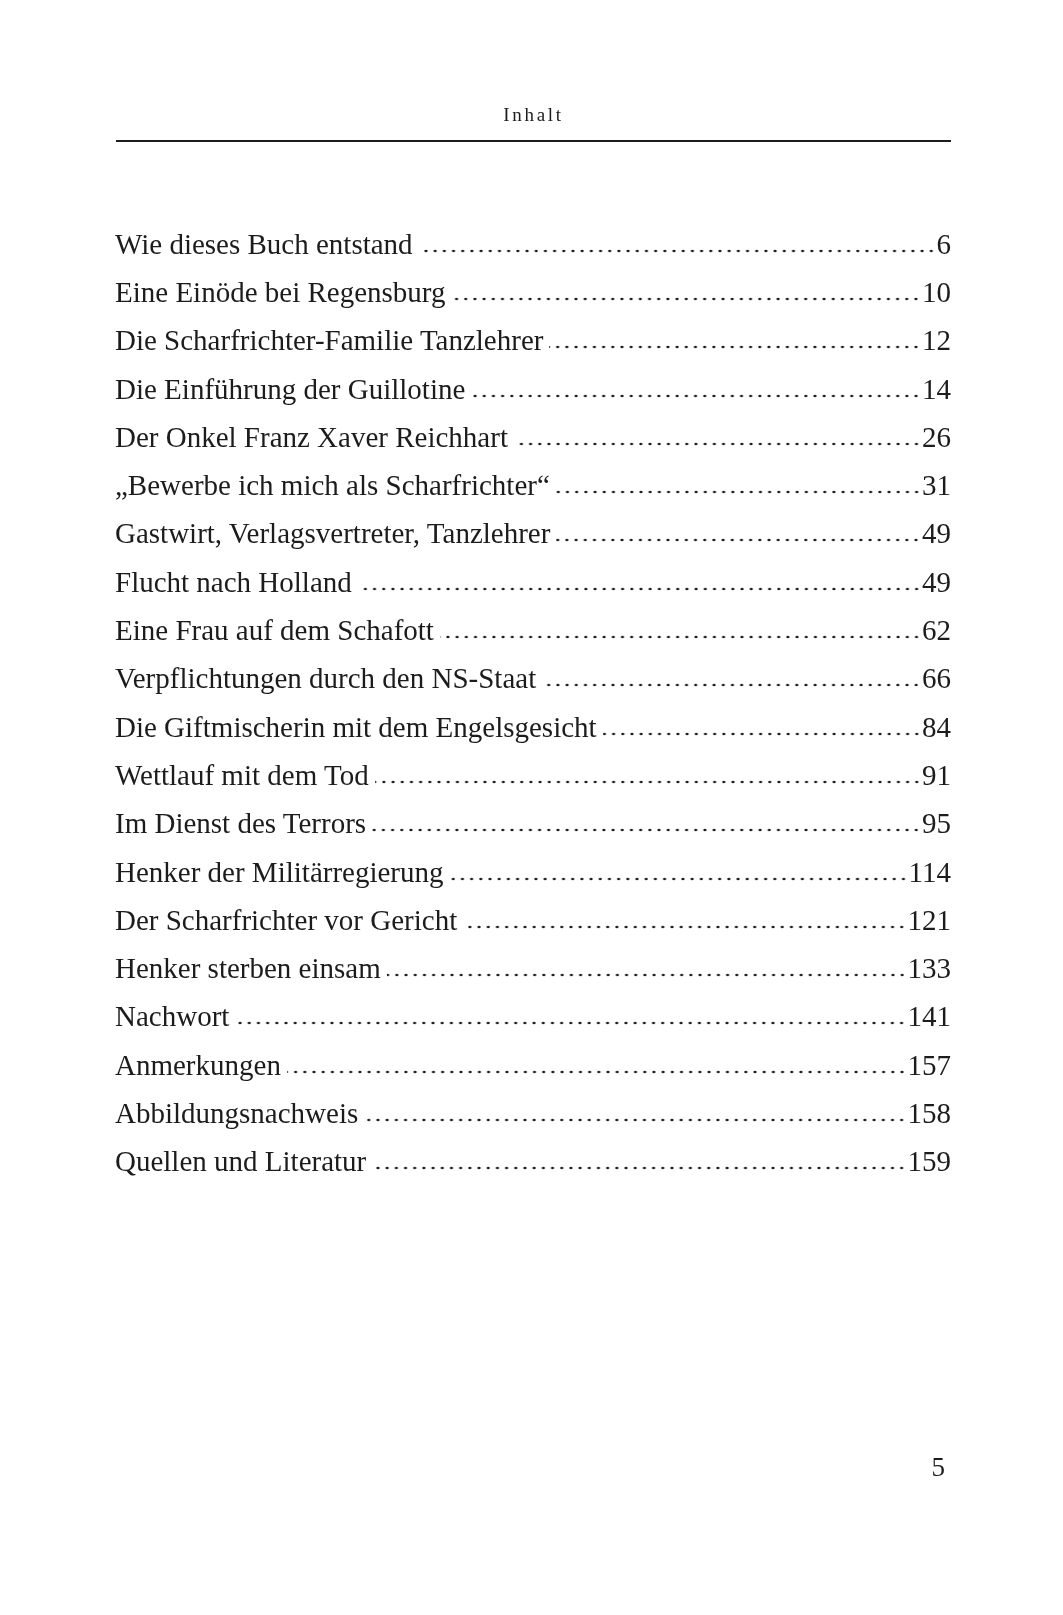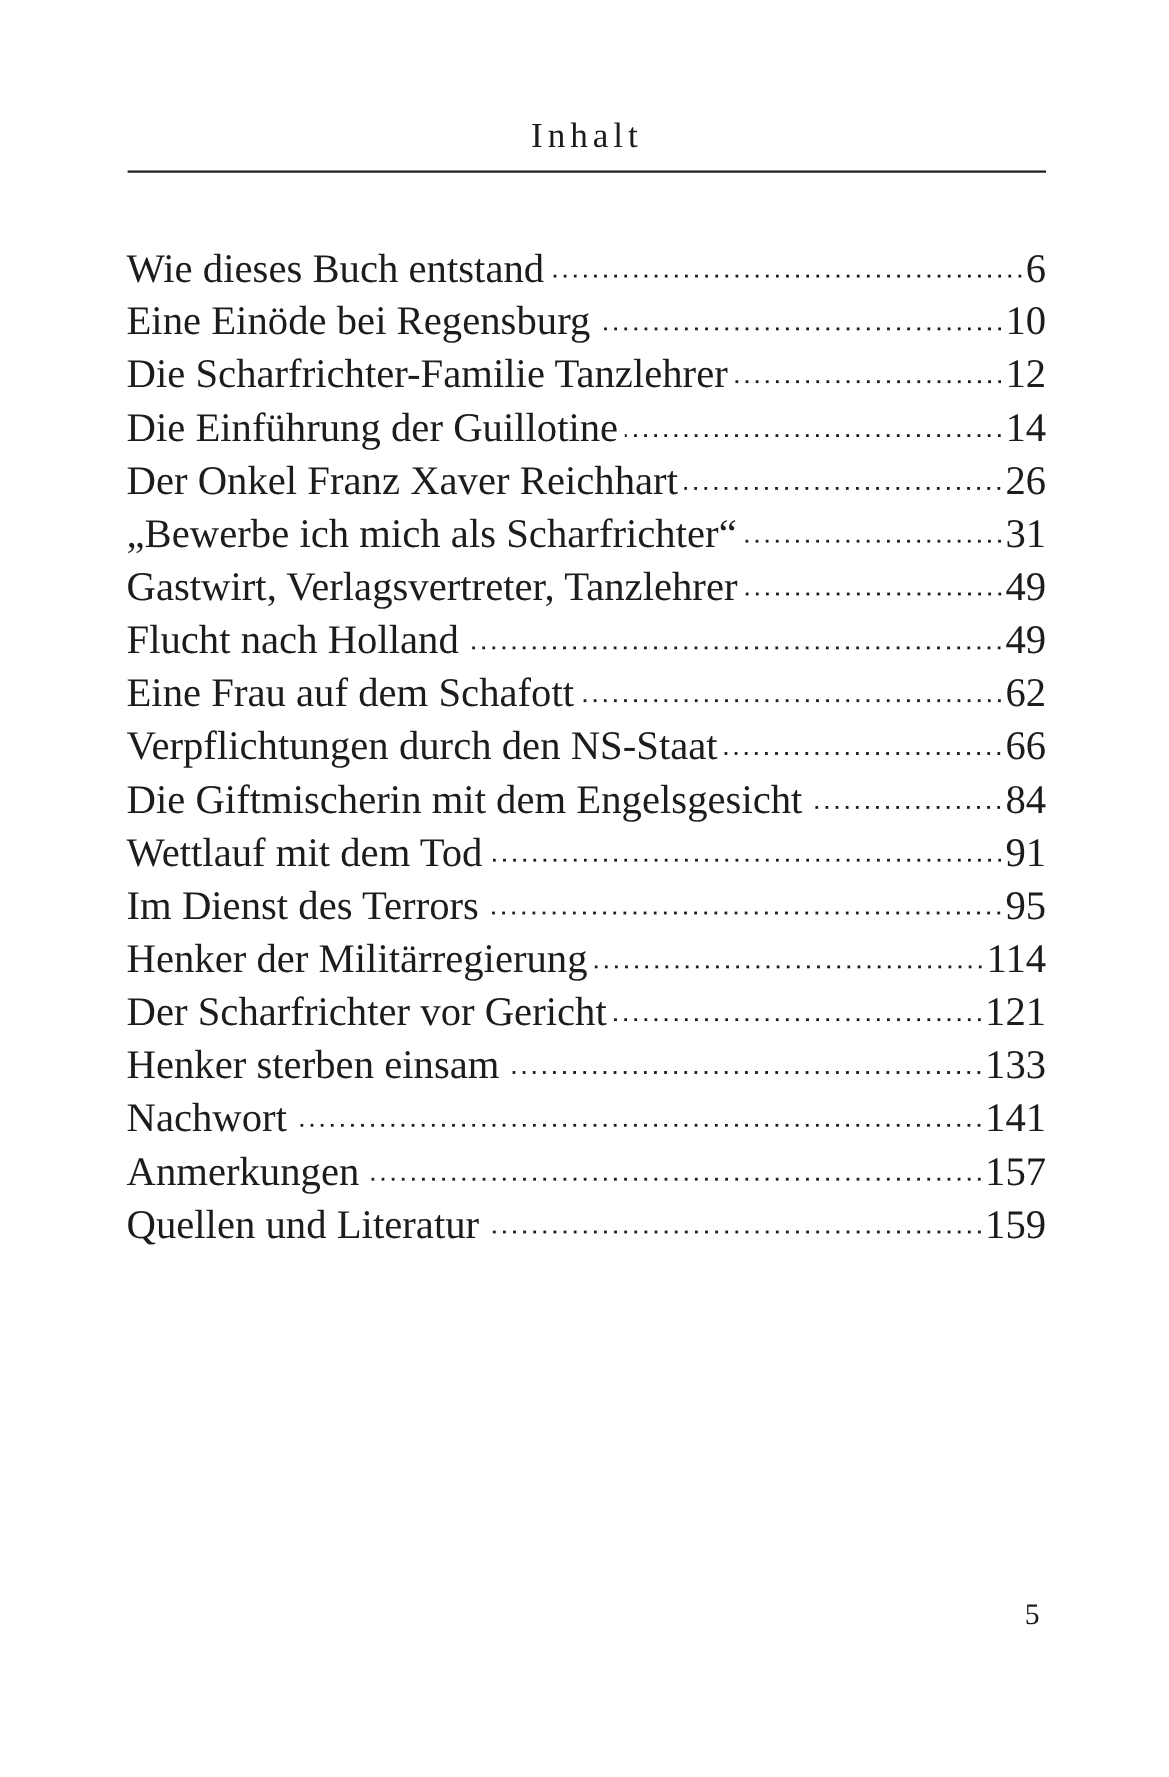--- a/index.html
+++ b/index.html
@@ -18,42 +18,42 @@
 
   
   .page-header {
     position: absolute;
     left: 116px;
     right: 112px;
     top: 104px;
   }
   .page-header .running-title {
     text-align: center;
-    font-size: 32px;
+    font-size: 19px;
     letter-spacing: 0.14em;
     line-height: 1.2;
   }
   .page-header .header-rule {
     margin-top: 13px;
     height: 0;
     border-top: 2px solid #1c1c1c;
   }
 
   
   .toc-list {
     position: absolute;
     left: 115px;
     right: 112px;
     top: 220px;
   }
   .toc-row {
     display: flex;
     align-items: center;
     height: 48.3px;
-    font-size: 37px;
+    font-size: 29px;
     white-space: nowrap;
   }
   .toc-title {
     flex: 0 0 auto;
   }
   .dot-leader {
     flex: 1 1 auto;
     align-self: center;
     height: 27px;
     margin: 0 1px 0 6px;
@@ -188,20 +188,25 @@
     <span class="dot-leader"></span>
     <span class="toc-page">141</span>
   </div>
 
   <div class="toc-row">
     <span class="toc-title">Anmerkungen</span>
     <span class="dot-leader"></span>
     <span class="toc-page">157</span>
   </div>
 
+  <div class="toc-row">
+    <span class="toc-title">Abbildungsnachweis</span>
+    <span class="dot-leader"></span>
+    <span class="toc-page">158</span>
+  </div>
 
   <div class="toc-row">
     <span class="toc-title">Quellen und Literatur</span>
     <span class="dot-leader"></span>
     <span class="toc-page">159</span>
   </div>
 </main>
 
 <div class="folio">5</div>
 

